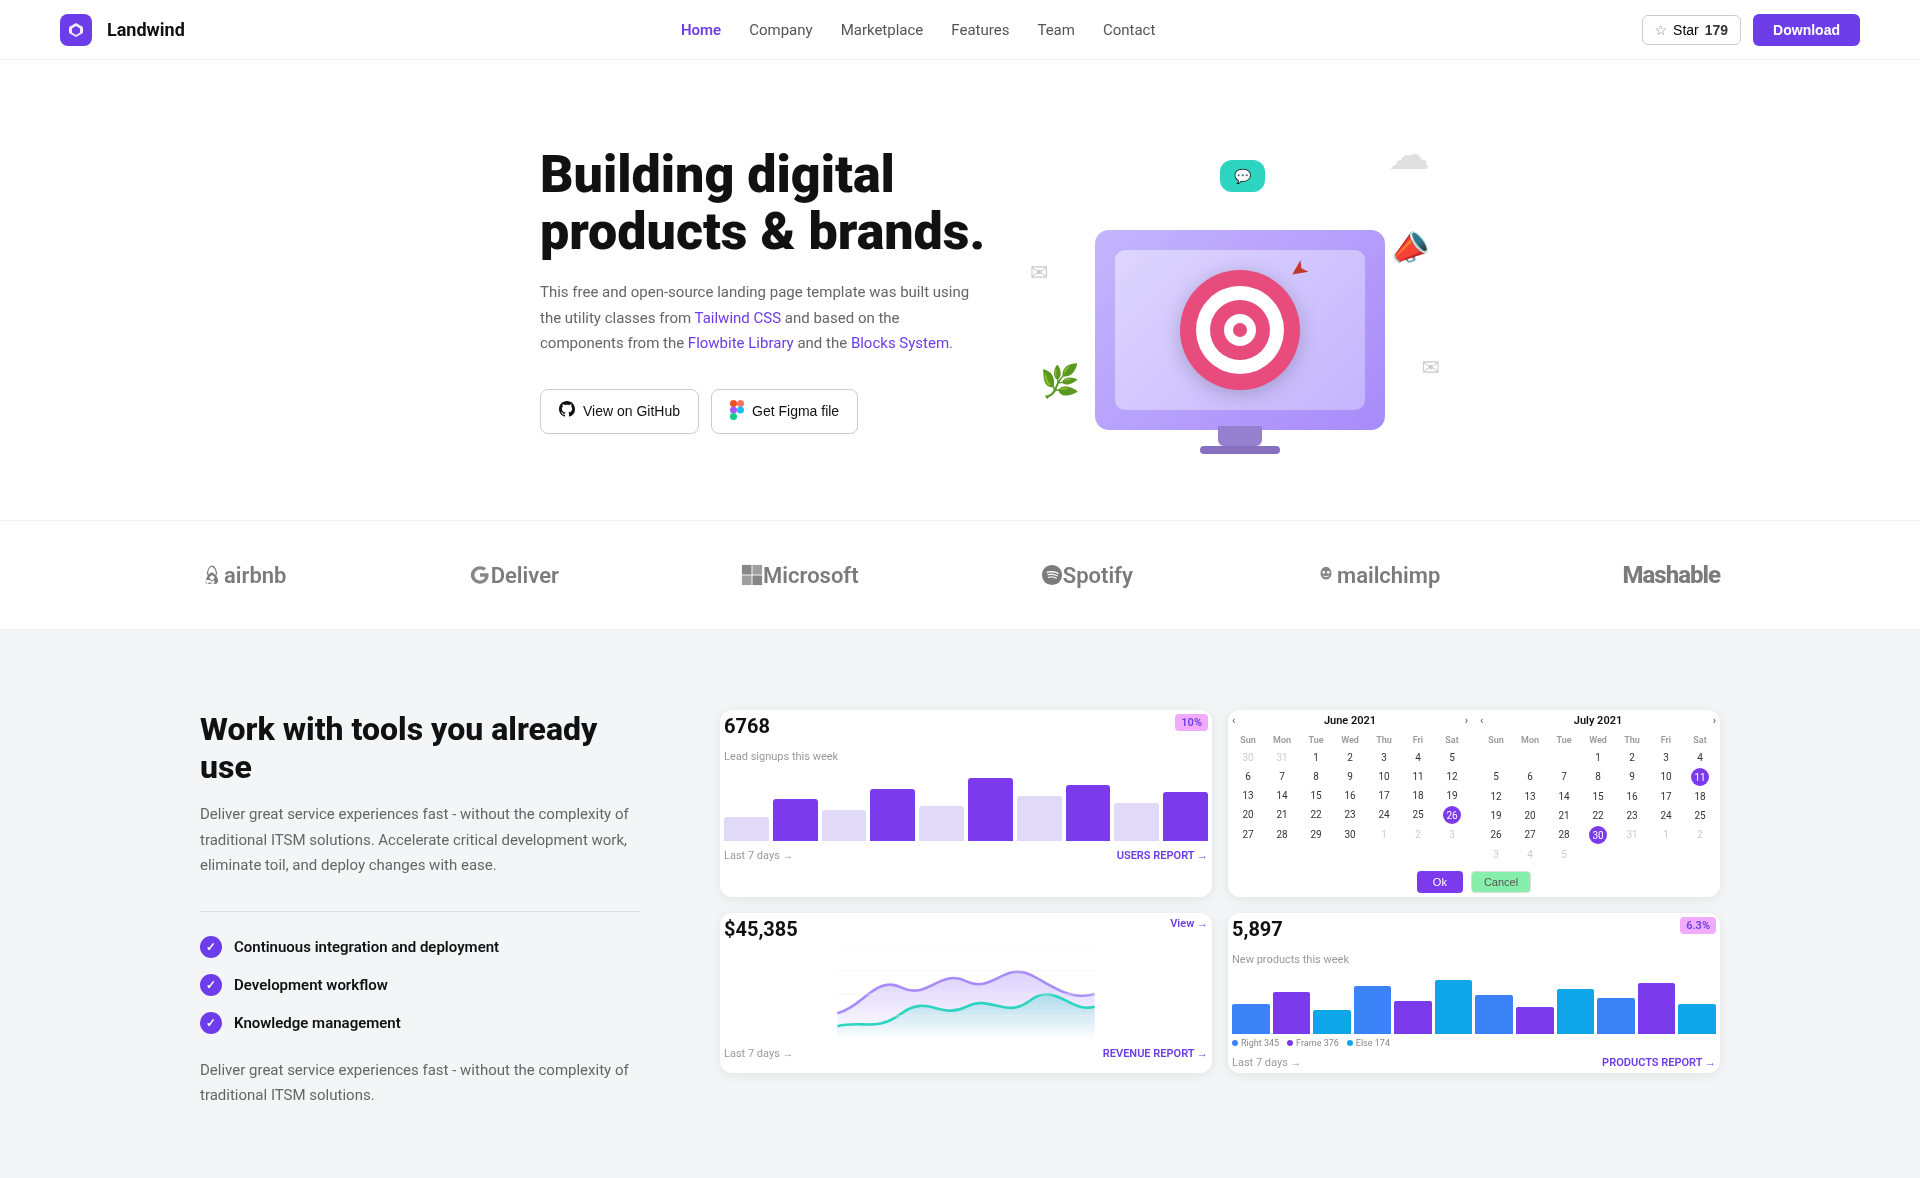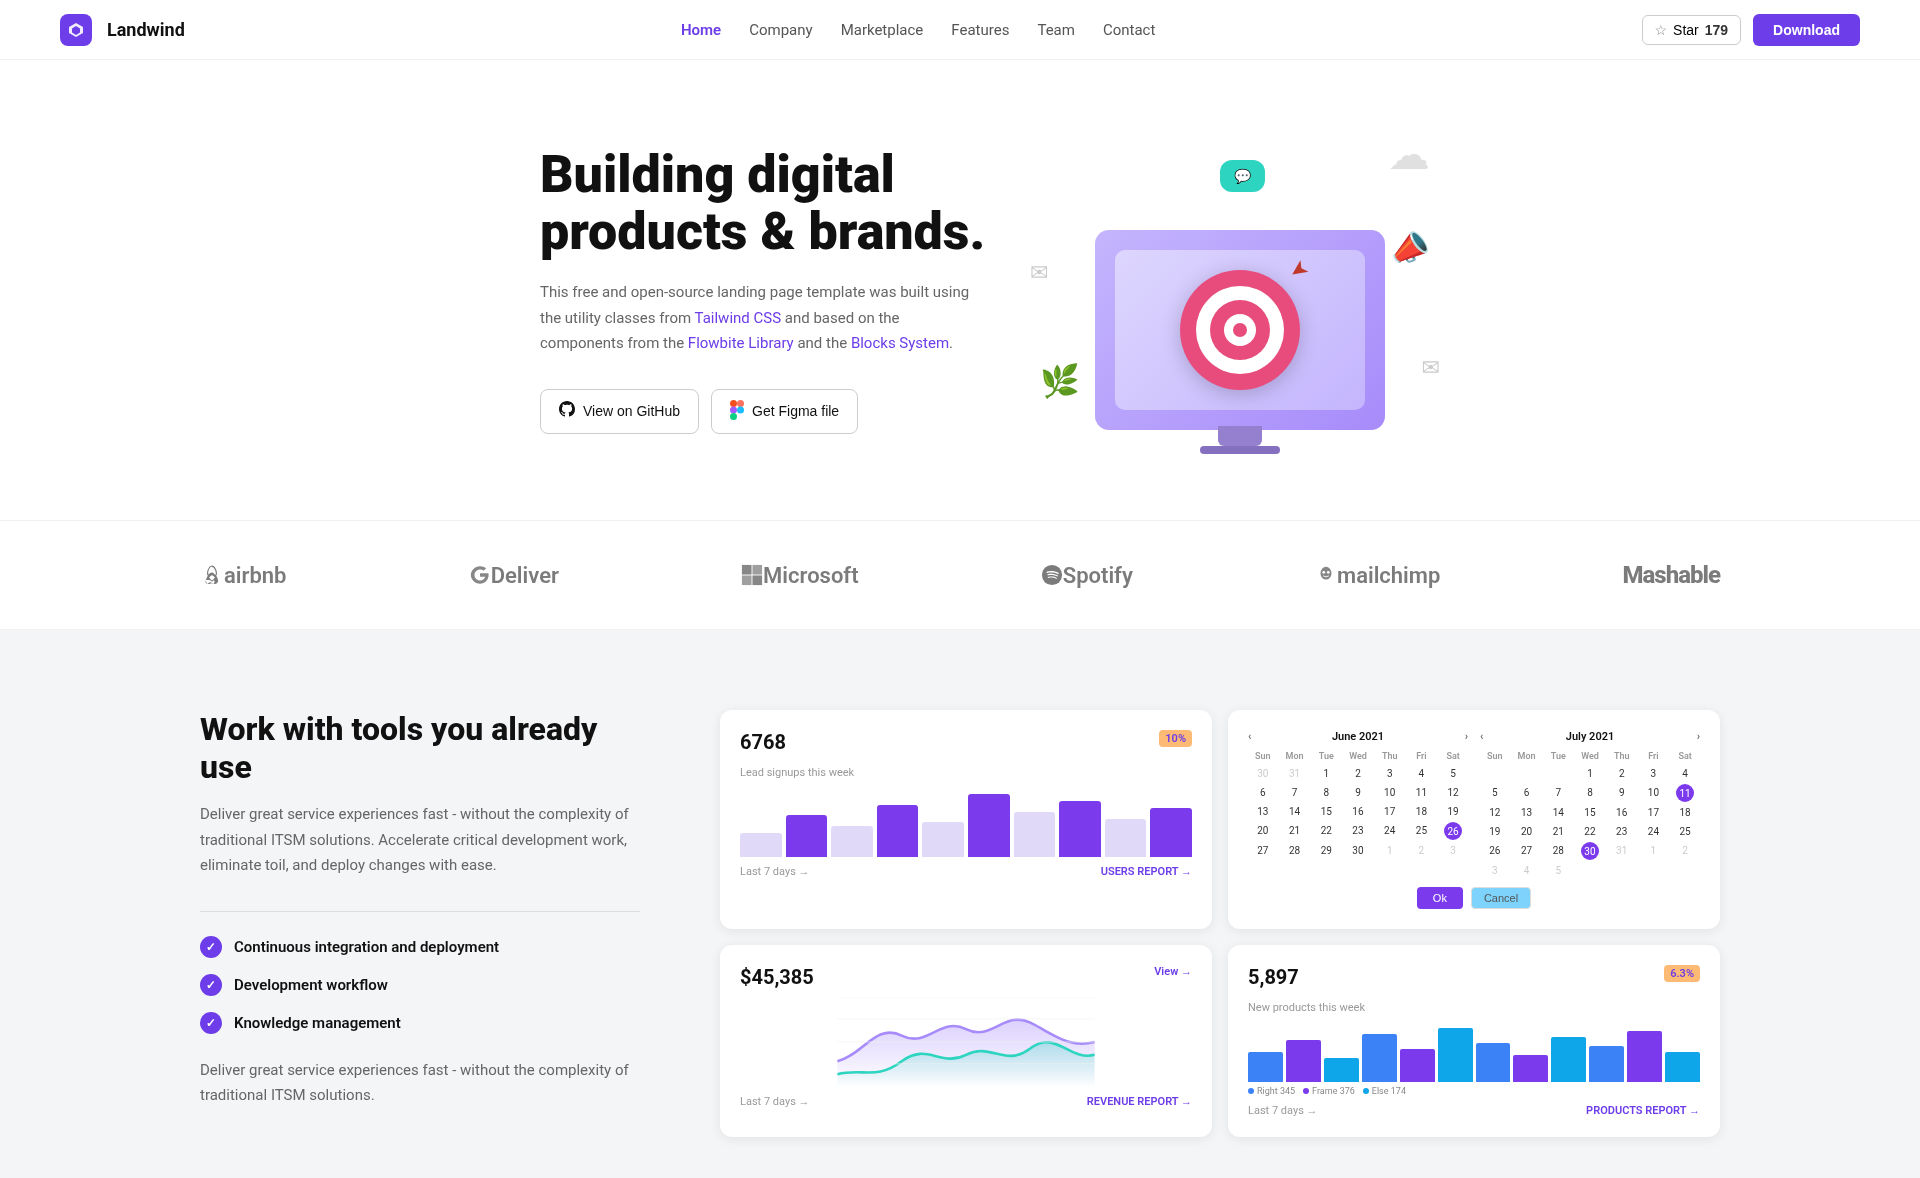--- a/index.html
+++ b/index.html
@@ -83,28 +83,28 @@
       width: 22px; height: 22px; background: #6c3de8; border-radius: 50%;
       display: flex; align-items: center; justify-content: center; color: #fff; font-size: 12px; flex-shrink: 0;
     }
     .features-desc2 { font-size: 15px; color: #666; line-height: 1.7; }
 
     
     .dashboard-cards {
       flex: 1; display: grid; grid-template-columns: 1fr 1fr; gap: 16px;
     }
     .dash-card {
-      background: #fff; border-radius: 12px; padding: 20px;
+      background: #fff; border-radius: 12px; padding: 4px;
       box-shadow: 0 2px 12px rgba(0,0,0,0.08); overflow: hidden;
     }
     .dash-card-header { display: flex; justify-content: space-between; align-items: flex-start; margin-bottom: 8px; }
     .dash-metric { font-size: 20px; font-weight: 700; color: #111; }
     .dash-metric-sub { font-size: 11px; color: #999; margin-top: 12px; }
     .dash-badge { background: #eaf5ea; color: #27ae60; font-size: 11px; font-weight: 600; padding: 2px 6px; border-radius: 4px; }
-    .dash-badge-blue { background: #fdba74; color: #6c3de8; }
+    .dash-badge-blue { background: #f0abfc; color: #6c3de8; }
 
     
     .bar-chart { display: flex; align-items: flex-end; gap: 4px; height: 70px; margin-top: 8px; }
     .bar { border-radius: 3px 3px 0 0; flex: 1; }
     .bar-purple { background: #7c3aed; }
     .bar-light { background: #e0d9f7; }
     .chart-footer { display: flex; justify-content: space-between; align-items: center; margin-top: 8px; }
     .chart-footer-link { color: #6c3de8; font-size: 11px; font-weight: 600; text-decoration: none; }
     .chart-footer-label { color: #999; font-size: 11px; }
     .cal-header { display: flex; justify-content: space-between; align-items: center; margin-bottom: 6px; font-size: 11px; font-weight: 600; }
@@ -112,21 +112,21 @@
     .cal-grid { display: grid; grid-template-columns: repeat(7, 1fr); gap: 2px; text-align: center; }
     .cal-day-header { color: #999; font-size: 9px; padding: 2px 0; font-weight: 600; }
     .cal-day { padding: 3px 2px; border-radius: 4px; color: #333; font-size: 10px; }
     .cal-day.today { background: #7c3aed; color: #fff; border-radius: 50%; width: 18px; height: 18px; display: flex; align-items: center; justify-content: center; margin: auto; }
     .cal-day.selected { background: #7c3aed; color: #fff; border-radius: 50%; width: 18px; height: 18px; display: flex; align-items: center; justify-content: center; margin: auto; }
     .cal-day.gray { color: #ccc; }
     .cal-two-months { display: flex; gap: 12px; }
     .cal-month { flex: 1; }
     .modal-footer { display: flex; justify-content: center; gap: 8px; margin-top: 8px; }
     .modal-btn-ok { background: #7c3aed; color: #fff; border: none; border-radius: 4px; padding: 4px 16px; font-size: 11px; cursor: pointer; }
-    .modal-btn-cancel { background: #7dd3fc; color: #555; border: 1px solid #ddd; border-radius: 4px; padding: 4px 12px; font-size: 11px; cursor: pointer; }
+    .modal-btn-cancel { background: #86efac; color: #555; border: 1px solid #ddd; border-radius: 4px; padding: 4px 12px; font-size: 11px; cursor: pointer; }
 
     
     .line-chart-svg { width: 100%; height: 70px; }
 
     
     .small-bar-chart { display: flex; align-items: flex-end; gap: 3px; height: 60px; margin-top: 8px; }
     .small-bar { border-radius: 2px 2px 0 0; flex: 1; }
     .small-bar-blue { background: #3b82f6; }
     .small-bar-purple { background: #7c3aed; }
     .small-bar-teal { background: #0ea5e9; }

